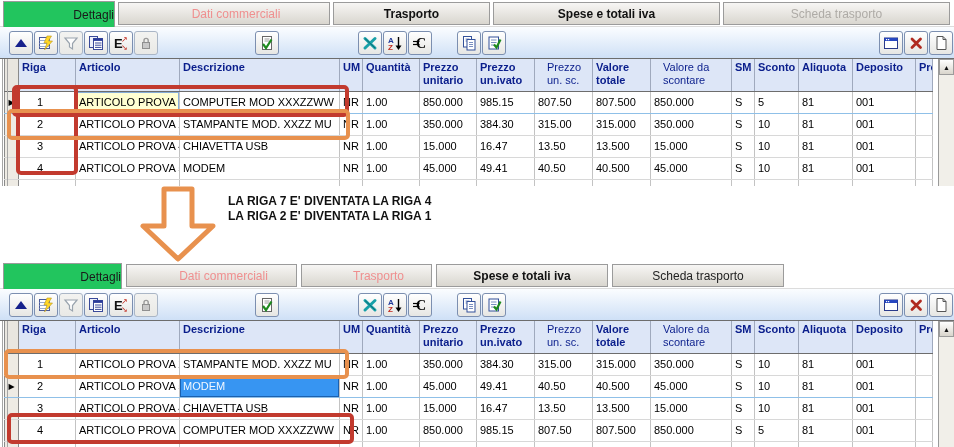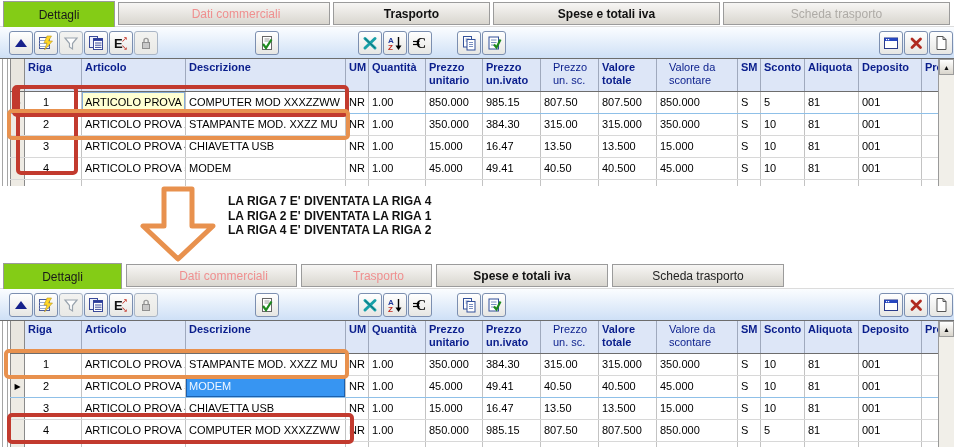--- a/index.html
+++ b/index.html
@@ -7,37 +7,37 @@
   .screen{position:relative;width:954px;height:447px;overflow:hidden;background:#fff;}
 
   .panel{position:absolute;left:0;width:954px;overflow:hidden;background:#fff;z-index:2;}
   #panel-top{top:0;height:186px;}
   #panel-bottom{top:262px;height:185px;}
 
   .tabbar{position:relative;height:26px;background:#fff;}
   .tab{position:absolute;top:2px;height:23px;box-sizing:border-box;border:1px solid #9b9b9b;
        background:linear-gradient(#f7f6f4,#d9d6cf);display:flex;align-items:center;justify-content:center;
        font-size:12px;color:#1a1a1a;cursor:default;overflow:hidden;}
-  .tab.active{top:1px;height:26px;background:#84cc16;border-bottom:none;z-index:3;}
+  .tab.active{top:1px;height:26px;background:#22c55e;border-bottom:none;z-index:3;justify-content:flex-end;}
   .tab.accent span{color:#ef8f8f;margin-left:24px;}
   .tab.bold span{font-weight:bold;color:#111;}
   .tab.plain span{color:#222;}
   .tab.disabled span{color:#aeaba6;}
 
   .toolbar{position:relative;height:32px;background:linear-gradient(#fbfdff,#cddff6);border-top:1px solid #dcdcdc;}
   .tbgroup{position:absolute;top:4px;display:flex;gap:1px;}
   .tbtn{width:24px;height:24px;box-sizing:border-box;border:1px solid #7c8fb0;border-radius:3px;
         background:linear-gradient(#ffffff,#e6e6e3);display:flex;align-items:center;justify-content:center;padding:0;}
   .tbtn.disabled{border-color:#aab6c6;background:linear-gradient(#f3f3f1,#e9e9e6);}
   .tbtn svg{display:block;}
 
   .tablewrap{position:absolute;left:0;right:0;top:58px;bottom:0;background:#fff;border-top:1px solid #6d6d6d;}
   .tablewrap::before{content:"";position:absolute;left:2px;top:0;bottom:0;width:4px;
         border-left:1px solid #a5a5a5;border-right:1px solid #a5a5a5;}
-  table.grid{border-collapse:collapse;table-layout:fixed;margin-left:10px;width:928px;}
+  table.grid{border-collapse:collapse;table-layout:fixed;margin-left:4px;width:928px;}
   .grid th{background:#dde6f7;color:#0a1e8c;font-size:11px;font-weight:bold;text-align:left;vertical-align:top;
         padding:2px 2px 0 3px;border-right:1px solid #9fa9bd;border-bottom:1px solid #6d6d6d;height:32px;
         line-height:13px;box-sizing:border-box;white-space:normal;overflow:hidden;}
   .grid th.nb{font-weight:normal;padding-left:12px;}
   .grid th.selhead{background:#e9e6df;border-left:1px solid #8a8a8a;border-right:1px solid #8a8a8a;}
   .grid td{font-size:11px;color:#000;height:22px;box-sizing:border-box;padding:0 3px;
         border-right:1px solid #c3c3c3;border-bottom:1px solid #d8d8d8;white-space:nowrap;overflow:hidden;background:#fff;}
   .grid td.sel{background:#eeebe4;border-left:1px solid #8a8a8a;border-right:1px solid #8a8a8a;
         padding:0;text-align:center;font-size:8px;color:#000;}
   .grid td.num{}
@@ -369,21 +369,21 @@
           </table>
         </div>
       <div class="vscroll">
         <div class="up">
           <span>▲</span>
         </div>
       </div>
     </div>
   </section>
 
-  <div class="ann-text" id="ann-text"><div>LA RIGA 7 E' DIVENTATA LA RIGA 4</div><div>LA RIGA 2 E' DIVENTATA LA RIGA 1</div><div>LA RIGA 4 E' DIVENTATA LA RIGA 2</div></div>
+  <div class="ann-text" id="ann-text"><div>LA RIGA 7 E' DIVENTATA LA RIGA 4</div><div>LA RIGA 2 E' DIVENTATA LA RIGA 1</div></div>
   <div class="arrowbox" id="arrowbox"><svg width="76" height="76" viewBox="0 0 76 76">
         <path d="M24 3 H52 V40 H73 L38 73 L3 40 H24 Z" fill="#ffffff" stroke="#e8914e" stroke-width="5" stroke-linejoin="round"></path>
       </svg></div>
 
   <section class="panel" id="panel-bottom">
     <div class="tabbar" id="tabbar-bottom">
         <div class="tab active" style="left: 3px; width: 119px;">
           <span>Dettagli</span>
         </div>
         <div class="tab accent" style="left: 126px; width: 171px;">

